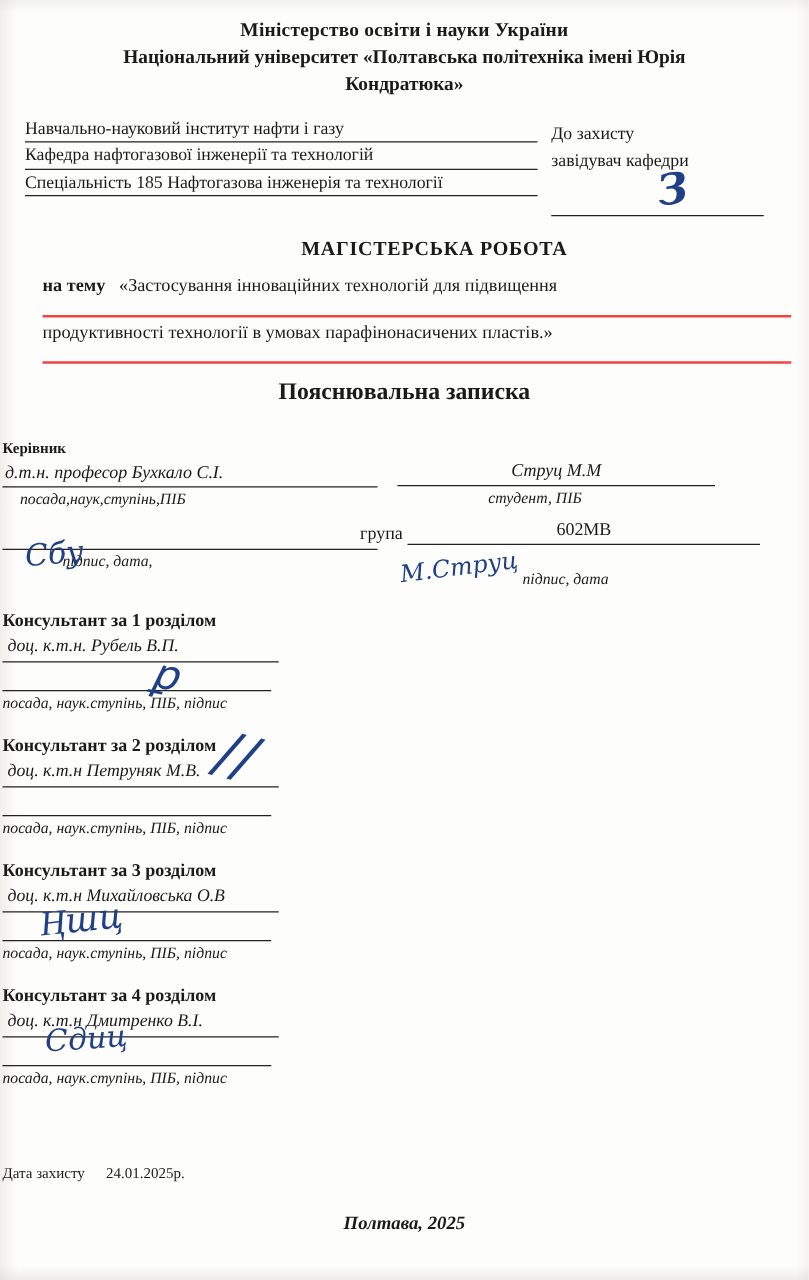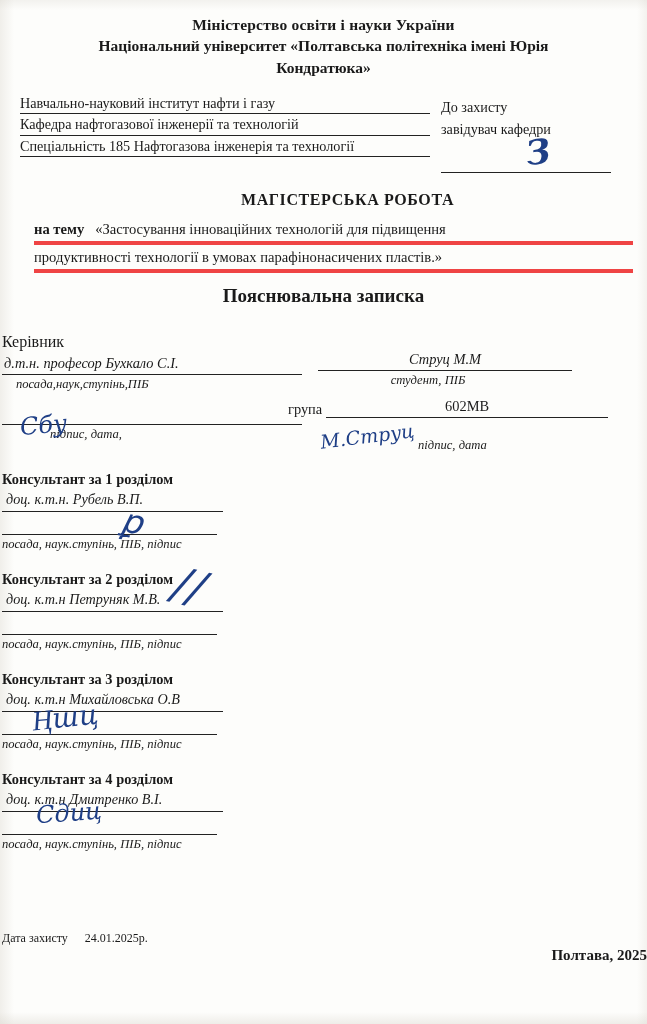--- a/index.html
+++ b/index.html
@@ -109,22 +109,22 @@
     margin-top: 12px;
     padding: 0 14px 0 34px;
     font-size: 14.6px;
     line-height: 1.12;
   }
   .theme .lbl {
     font-weight: bold;
   }
   .theme .tline {
     display: block;
-    border-bottom: 4px solid #ef4444;
-    padding-bottom: 4px;
+    border-bottom: 2px solid #ef4444;
+    padding-bottom: 15px;
     margin-bottom: 4px;
   }
   .subtitle {
     text-align: center;
     font-weight: bold;
     font-size: 19px;
     margin-top: 12px;
   }
 
   
@@ -139,22 +139,22 @@
     top: 0;
     width: 300px;
   }
   .roles .right {
     position: absolute;
     left: 288px;
     top: 0;
     width: 350px;
   }
   .role-title {
-    font-weight: normal;
-    font-size: 16px;
+    font-weight: bold;
+    font-size: 12px;
   }
   .role-title.center { text-align: center; padding-right: 40px;}
   .fill {
     border-bottom: 1px solid #222;
     font-size: 14.4px;
     font-style: italic;
     padding: 4px 2px 2px 2px;
     min-height: 17px;
   }
   .caption {
@@ -223,24 +223,25 @@
     left: 2px;
     bottom: 78px;
     font-size: 12px;
   }
   .defdate .lbl { font-weight: normal; }
   .defdate .val { margin-left: 14px; }
   .city {
     position: absolute;
     left: 0;
     right: 0;
-    bottom: 60px;
-    text-align: right;
+    bottom: 36px;
+    text-align: center;
     font-weight: bold;
     font-size: 15px;
+    font-style: italic;
   }
 </style>
 </head>
 <body>
 
 <div class="page">
   <div class="doc">
 
     <div class="hdr">
       <div class="l1">Міністерство освіти і науки України</div>

